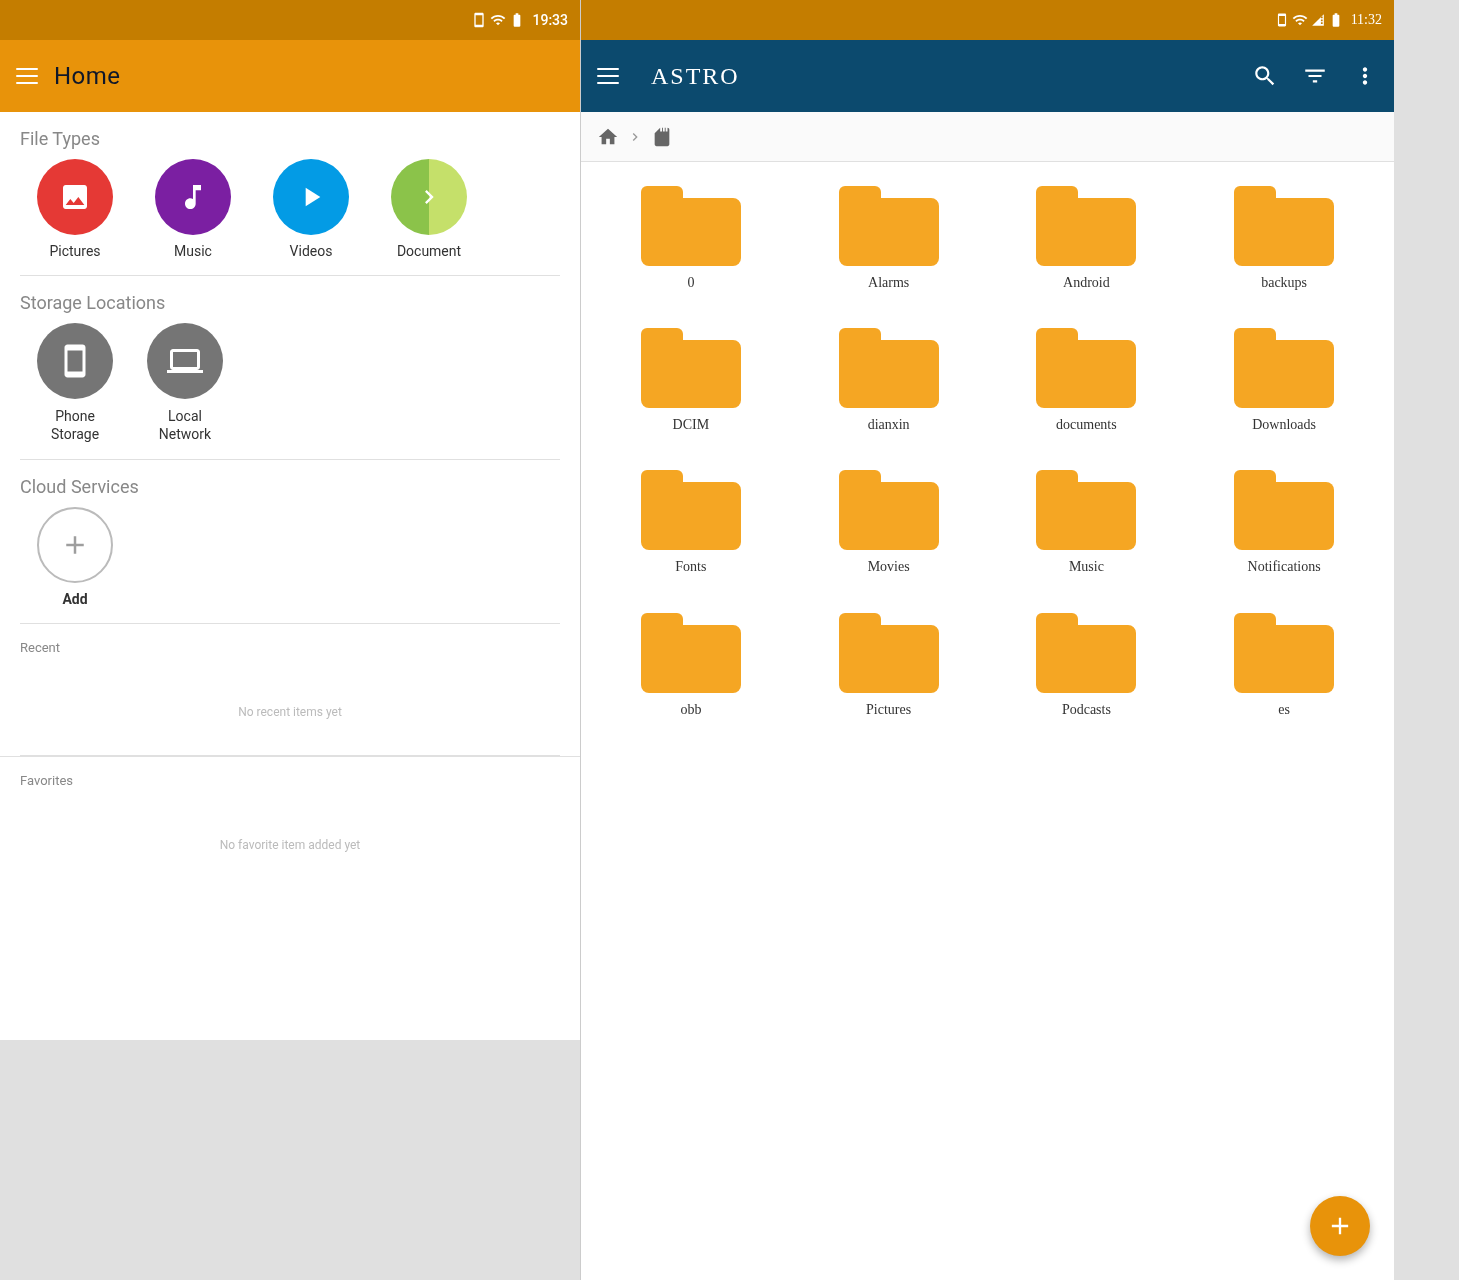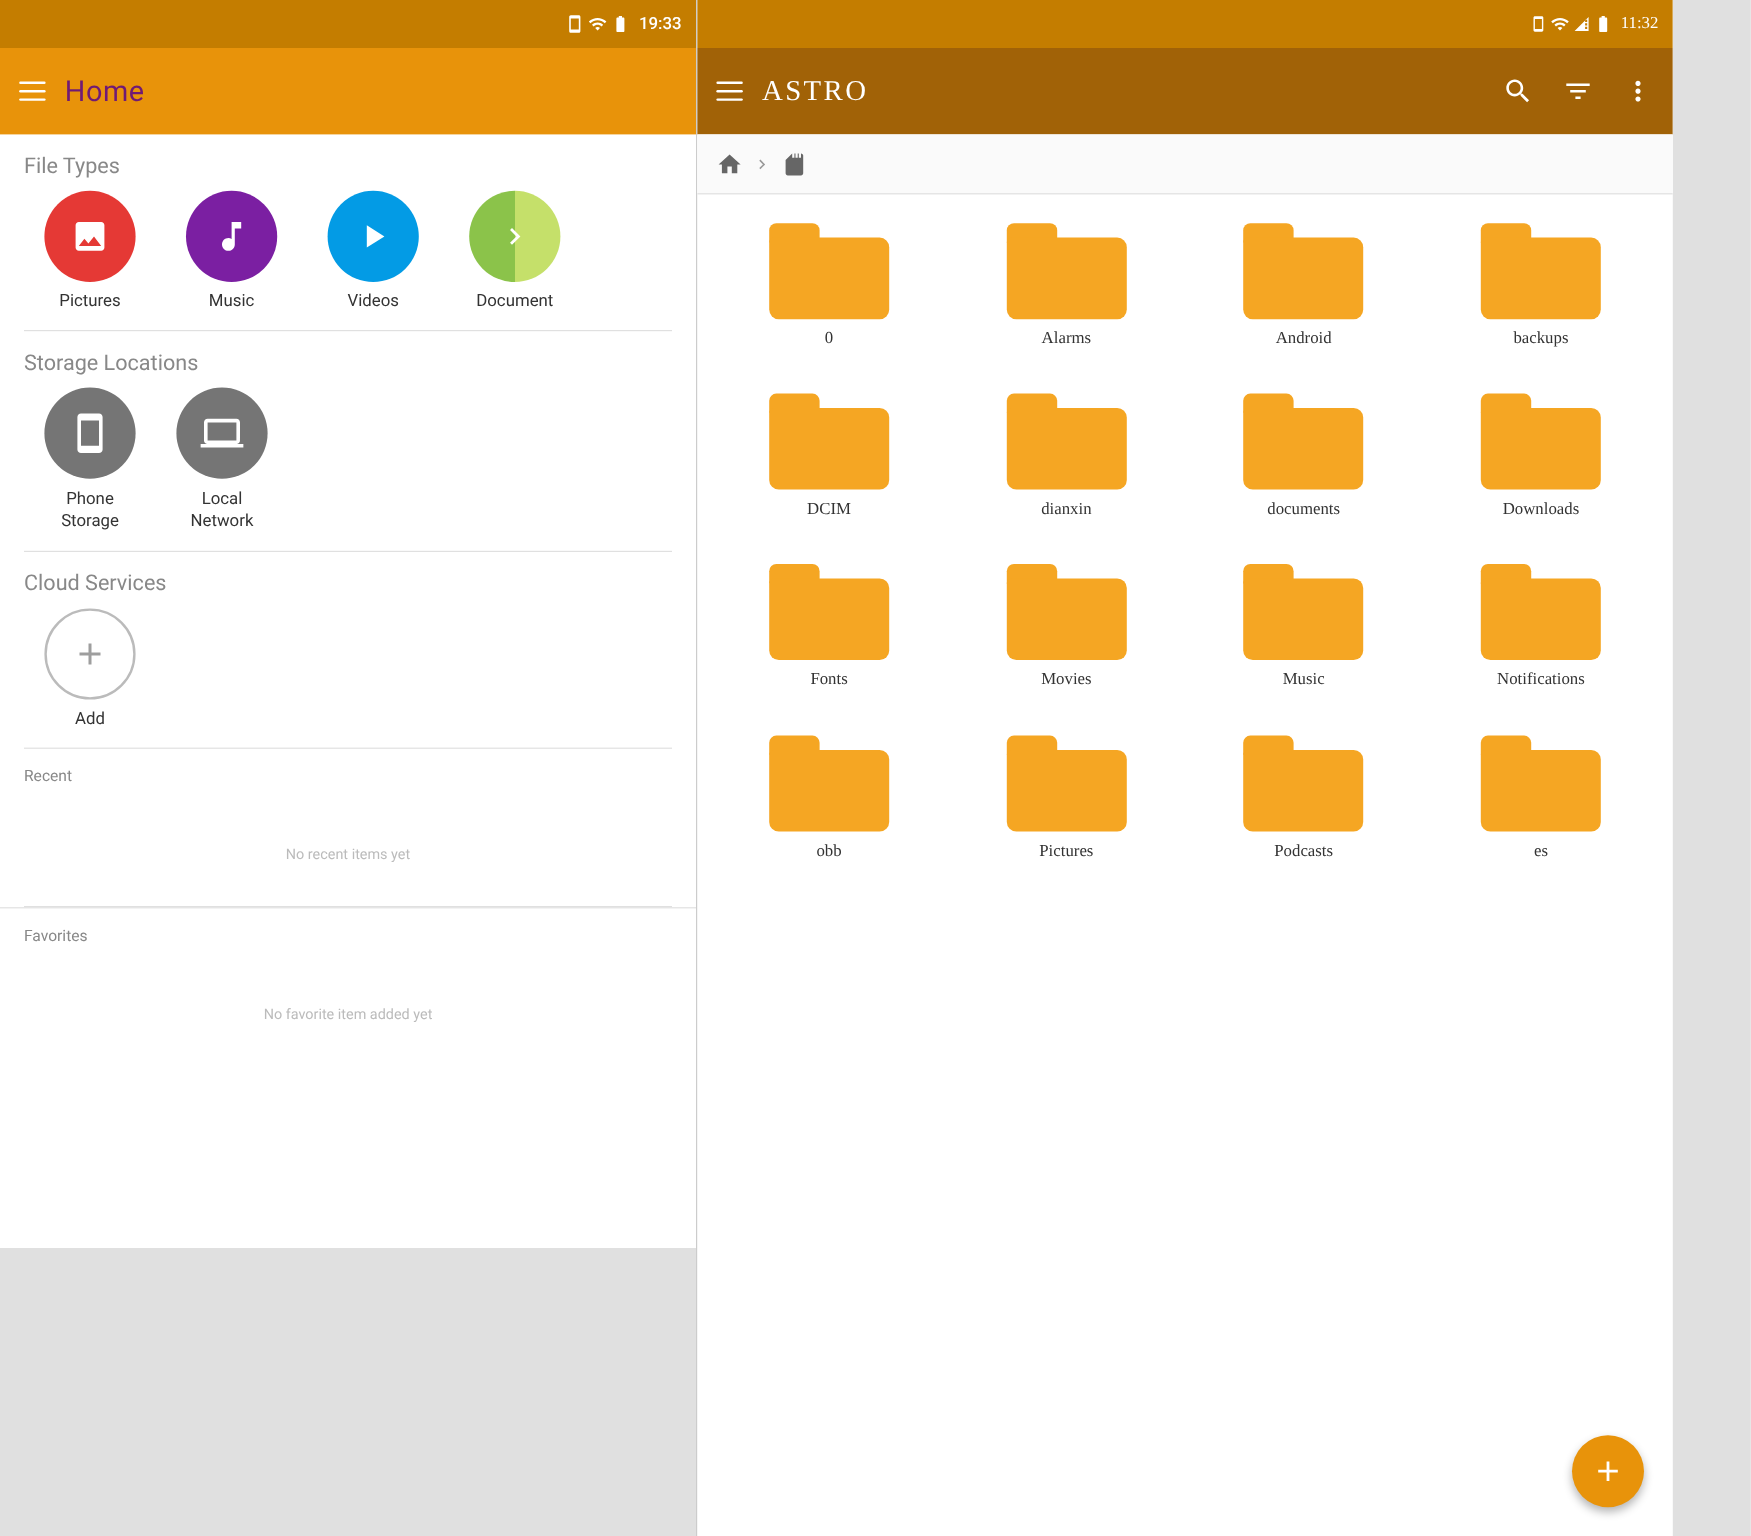--- a/index.html
+++ b/index.html
@@ -55,21 +55,21 @@
     .hamburger-icon span {
       width: 22px;
       height: 2px;
       background: white;
       border-radius: 2px;
     }
 
     .top-bar-title {
       font-size: 24px;
       font-weight: 400;
-      color: #701a75;
+      color: #0f172a;
       letter-spacing: 0.5px;
     }
 
     .content-area {
       flex: 1;
       overflow-y: auto;
       padding: 0;
     }
 
     .section-label {
@@ -174,20 +174,21 @@
       display: flex;
       align-items: center;
       justify-content: center;
       background: white;
     }
 
     .add-label {
       font-size: 14px;
       color: #333;
       text-align: center;
+      font-weight: bold;
     }
 
     .recent-section {
       padding: 16px 20px;
     }
 
     .recent-label {
       font-size: 13px;
       color: #888;
       margin-bottom: 40px;
@@ -231,26 +232,26 @@
       align-items: center;
       justify-content: flex-end;
       padding: 0 12px;
       color: white;
       font-size: 14px;
       font-weight: 500;
       gap: 6px;
     }
 
     .right-top-bar {
-      background: #a16207;
+      background: #0c4a6e;
       height: 72px;
       display: flex;
       align-items: center;
       padding: 0 16px;
-      gap: 16px;
+      gap: 32px;
       color: white;
     }
 
     .right-top-bar-title {
       font-size: 24px;
       font-weight: 400;
       color: white;
       letter-spacing: 2px;
       flex: 1;
     }

